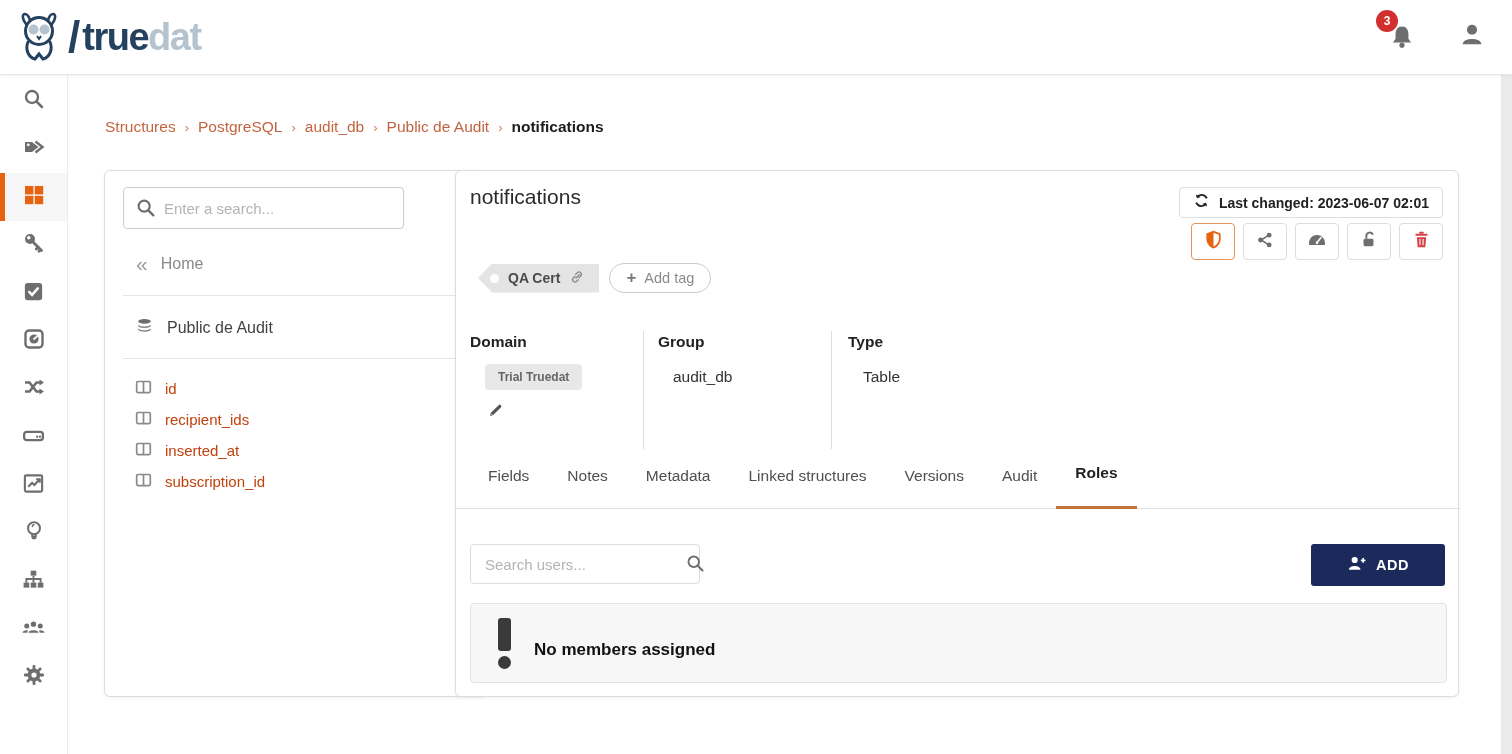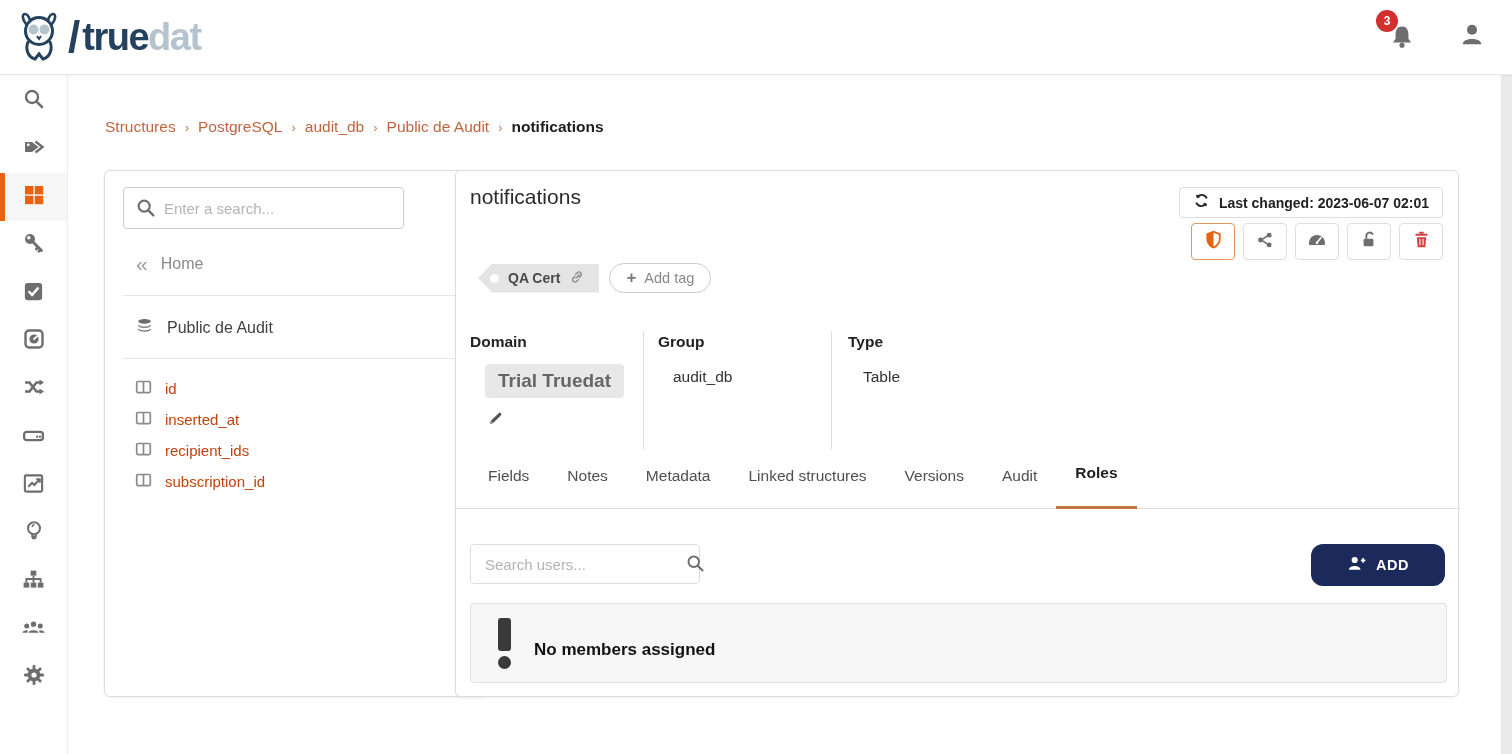--- a/index.html
+++ b/index.html
@@ -79,36 +79,36 @@
        align-items:center; gap:8px; padding:0 16px; font-size:14.5px; color:#8a8a8a; cursor:pointer; font-family:inherit; }
   .addtag-plus { font-size:17px; font-weight:700; color:#777; line-height:14px; }
 
   .meta-section { position:absolute; left:0; top:160px; width:1004px; display:flex; }
   .meta-col { min-height:118px; padding-top:2px; }
   .meta-col.c1 { width:187px; padding-left:14px; }
   .meta-col.c2 { width:188px; padding-left:14px; border-left:1px solid #ddd; }
   .meta-col.c3 { width:300px; padding-left:16px; border-left:1px solid #ddd; }
   .meta-label { font-size:15.5px; font-weight:700; color:#222; }
   .domain-chip { margin:13px 0 0 15px; display:inline-block; background:#e8e8e8; border-radius:4px;
-       padding:6px 13px; font-size:19px; font-weight:600; color:#666; cursor:pointer; border:none; font-family:inherit; }
+       padding:6px 13px; font-size:12px; font-weight:600; color:#666; cursor:pointer; border:none; font-family:inherit; }
   .pencil-btn { margin:11px 0 0 17px; cursor:pointer; display:inline-block; }
   .meta-value { margin:17px 0 0 15px; font-size:15.5px; color:#333; }
 
   .tabs-row { position:absolute; left:0; top:302px; width:1004px; height:36px; display:flex;
        align-items:flex-end; padding-left:13px; border-bottom:1px solid #e0e0e0; }
   .tab { padding:0 19px 24px 19px; font-size:15.5px; color:#4f4f4f; cursor:pointer; margin-bottom:-1px; }
   .tab.active { font-weight:700; color:#1f1f1f; border-bottom:3px solid #c1763d; }
 
   .users-search { position:absolute; left:14px; top:373px; width:248px; }
   .users-search input { width:230px; height:40px; border:1px solid #ddd; border-radius:4px;
        padding:0 38px 0 14px; font-size:15px; color:#555; font-family:inherit; outline:none; }
   .users-search input::placeholder { color:#b3b3b3; }
   .users-search .s-icon { position:absolute; right:12px; top:9px; }
   .add-btn { position:absolute; right:13px; top:373px; width:134px; height:42px; background:#1b2a5a;
-       border:none; border-radius:12px; color:#fff; font-size:14.5px; font-weight:700; letter-spacing:.5px;
+       border:none; border-radius:3px; color:#fff; font-size:14.5px; font-weight:700; letter-spacing:.5px;
        display:flex; align-items:center; justify-content:center; gap:9px; cursor:pointer; font-family:inherit; }
 
   .empty-box { position:absolute; left:14px; top:432px; width:977px; height:80px; background:#f7f7f7;
        border:1px solid #e2e2e2; border-radius:4px; display:flex; align-items:center; gap:23px; padding-left:27px; }
   .excl-icon { display:flex; flex-direction:column; align-items:center; gap:5px; }
   .excl-bar { width:13px; height:33px; background:#3a3a3a; border-radius:3px; }
   .excl-dot { width:13px; height:13px; background:#3a3a3a; border-radius:50%; }
   .empty-text { font-size:17px; font-weight:700; color:#111;margin-top:14px; }
 </style>
 </head>
@@ -304,28 +304,28 @@
               <rect x="2" y="2.5" width="16" height="13" rx="1.5" fill="none" stroke="#8a8a8a" stroke-width="2"></rect>
               <line x1="10" y1="2.5" x2="10" y2="15.5" stroke="#8a8a8a" stroke-width="2"></line>
             </svg></span>
         <span>id</span>
       </div>
       <div class="field-row">
         <span><svg width="17" height="16" viewBox="0 0 20 18">
               <rect x="2" y="2.5" width="16" height="13" rx="1.5" fill="none" stroke="#8a8a8a" stroke-width="2"></rect>
               <line x1="10" y1="2.5" x2="10" y2="15.5" stroke="#8a8a8a" stroke-width="2"></line>
             </svg></span>
-        <span>inserted_at</span>
+        <span>recipient_ids</span>
       </div>
       <div class="field-row">
         <span><svg width="17" height="16" viewBox="0 0 20 18">
               <rect x="2" y="2.5" width="16" height="13" rx="1.5" fill="none" stroke="#8a8a8a" stroke-width="2"></rect>
               <line x1="10" y1="2.5" x2="10" y2="15.5" stroke="#8a8a8a" stroke-width="2"></line>
             </svg></span>
-        <span>recipient_ids</span>
+        <span>inserted_at</span>
       </div>
       <div class="field-row">
         <span><svg width="17" height="16" viewBox="0 0 20 18">
               <rect x="2" y="2.5" width="16" height="13" rx="1.5" fill="none" stroke="#8a8a8a" stroke-width="2"></rect>
               <line x1="10" y1="2.5" x2="10" y2="15.5" stroke="#8a8a8a" stroke-width="2"></line>
             </svg></span>
         <span>subscription_id</span>
       </div>
     </div>
   </div>

